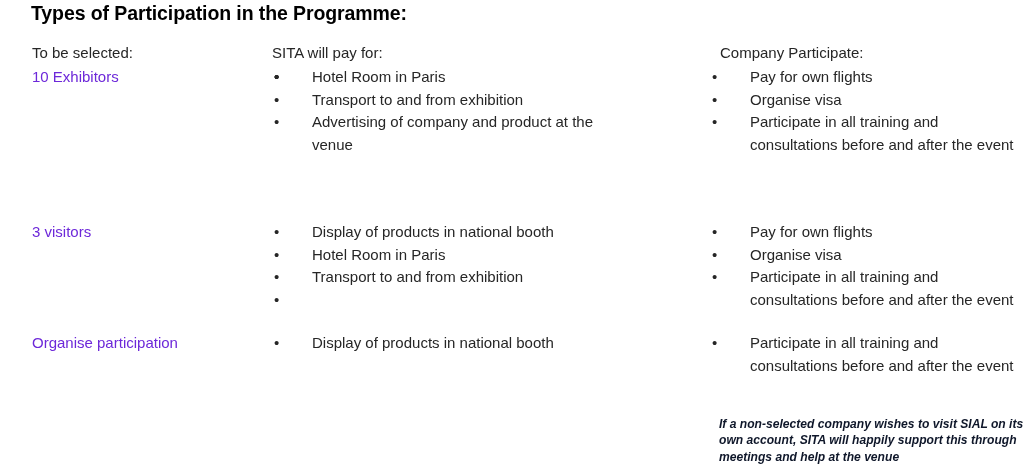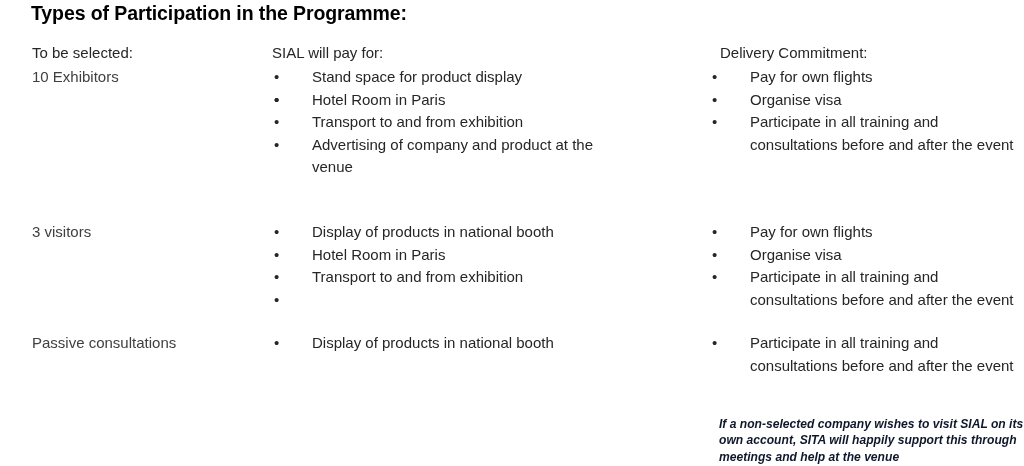--- a/index.html
+++ b/index.html
@@ -58,21 +58,21 @@
   .row-2 { top: 221px; }
   .row-3 { top: 332px; }
 
   .label-col {
     position: absolute;
     left: 10px;
     top: 0;
     width: 225px;
     font-size: 15px;
     line-height: 22.5px;
-    color: #404040;
+    color: #6d28d9;
   }
 
   .bullets {
     position: absolute;
     margin: 0;
     padding: 0;
     list-style: none;
   }
   .bullets-c2 { left: 250px; top: 0; width: 360px; }
   .bullets-c3 { left: 688px; top: 0; width: 310px; }
@@ -111,30 +111,29 @@
   }
 </style>
 </head>
 <body>
 
 <div class="slide">
 
   <div class="slide-title">Types of Participation in the Programme:</div>
 
   <div class="col-heading heading-c1">To be selected:</div>
-  <div class="col-heading heading-c2">SIAL will pay for:</div>
-  <div class="col-heading heading-c3">Delivery Commitment:</div>
+  <div class="col-heading heading-c2">SITA will pay for:</div>
+  <div class="col-heading heading-c3">Company Participate:</div>
 
   <div class="row row-1">
     <div class="label-col">10 Exhibitors</div>
 
     <ul class="bullets bullets-c2">
       <li>
         <span class="dot">•</span>
-        <span>Stand space for product display</span>
       </li>
       <li>
         <span class="dot">•</span>
       </li>
       <li>
         <span class="dot">•</span>
         <span>Hotel Room in Paris</span>
       </li>
       <li>
         <span class="dot">•</span>
@@ -193,21 +192,21 @@
         <span>Organise visa</span>
       </li>
       <li>
         <span class="dot">•</span>
         <span>Participate in all training and consultations before and after the event</span>
       </li>
     </ul>
   </div>
 
   <div class="row row-3">
-    <div class="label-col">Passive consultations</div>
+    <div class="label-col">Organise participation</div>
 
     <ul class="bullets bullets-c2">
       <li>
         <span class="dot">•</span>
         <span>Display of products in national booth</span>
       </li>
     </ul>
 
     <ul class="bullets bullets-c3">
       <li>

